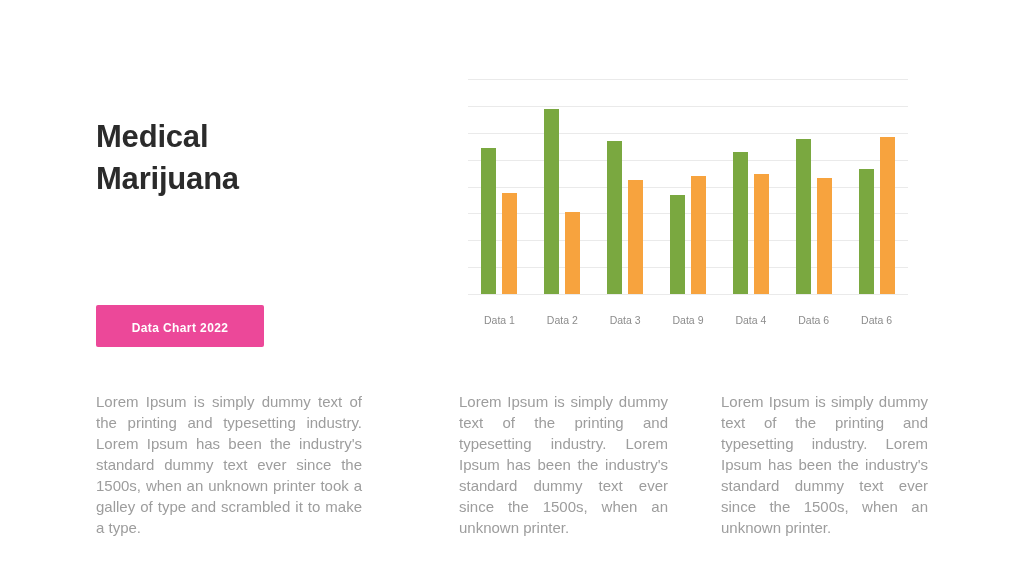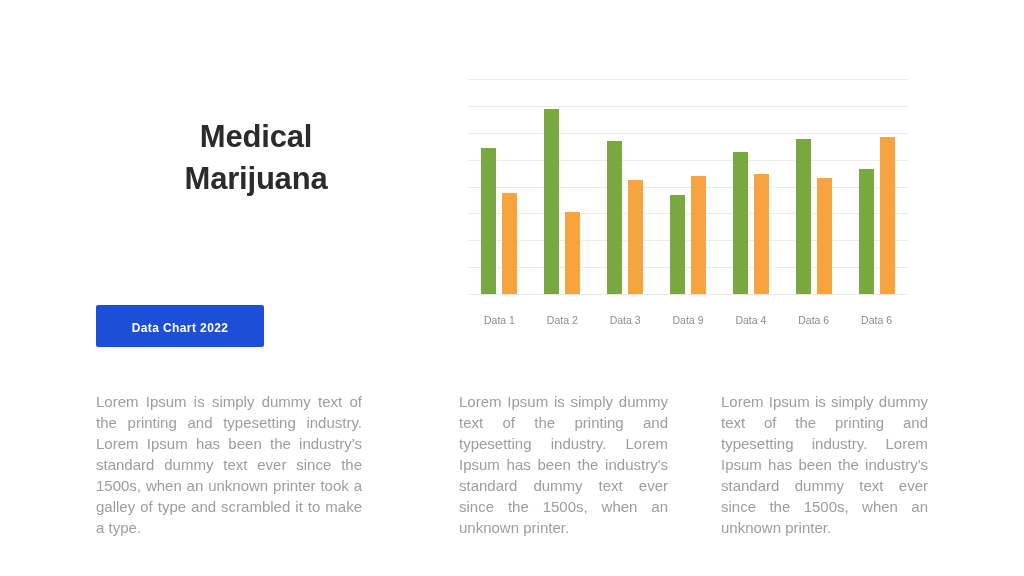--- a/index.html
+++ b/index.html
@@ -23,39 +23,38 @@
     height: 576px;
     background: #ffffff;
   }
 
   
   #headline {
     position: absolute;
     left: 96px;
     top: 116px;
     width: 320px;
-    text-align: center;
   }
   #headline .line {
     display: block;
     font-size: 31px;
     line-height: 42px;
     font-weight: bold;
     color: #2b2b2b;
     letter-spacing: -0.2px;
     white-space: nowrap;
   }
 
   #cta-button {
     position: absolute;
     left: 96px;
     top: 305px;
     width: 168px;
     height: 42px;
-    background: #1d4ed8;
+    background: #ec4899;
     border: none;
     border-radius: 2px;
     color: #ffffff;
     font-size: 12px;
     font-weight: bold;
     letter-spacing: 0.4px;
     font-family: "Liberation Sans", sans-serif;
     cursor: pointer;
     padding: 16px;
   }

